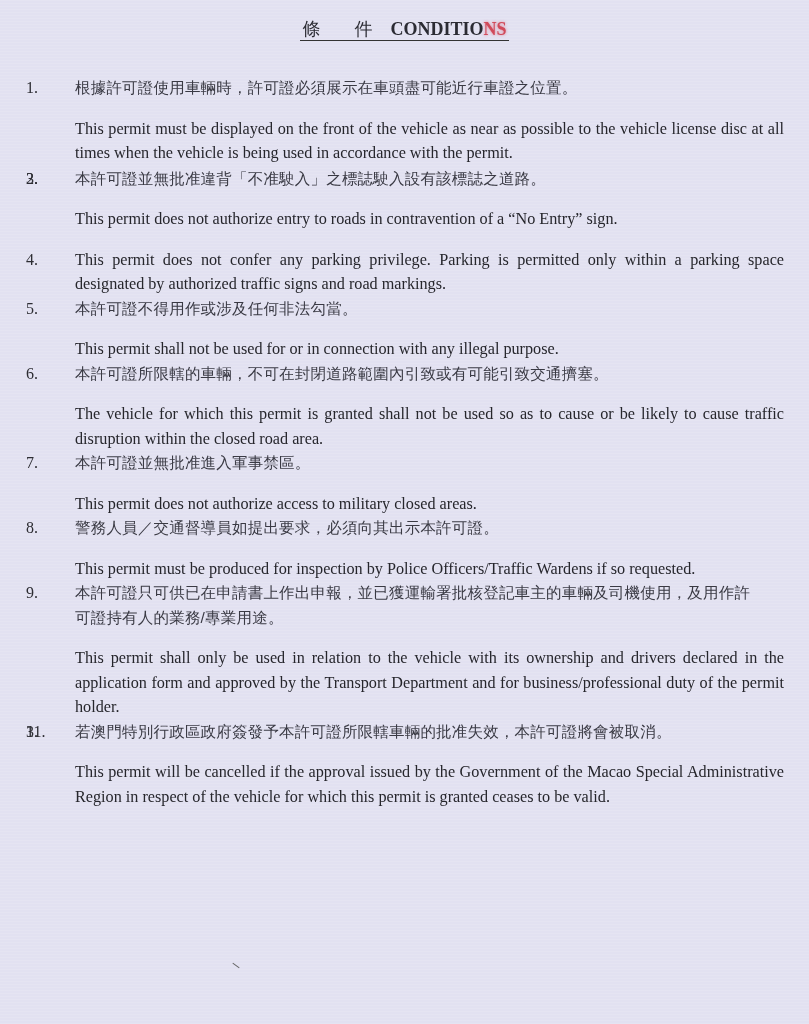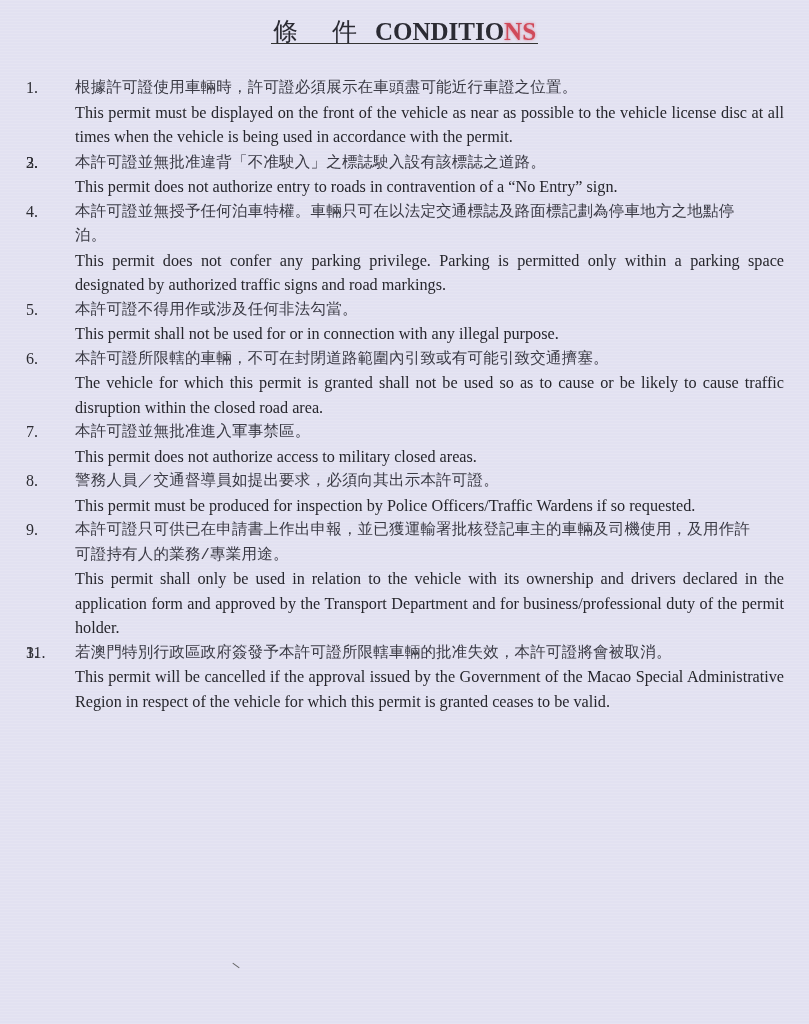--- a/index.html
+++ b/index.html
@@ -6,32 +6,32 @@
   body {
     width: 809px; height: 1024px; overflow: hidden;
     background: #e2e1f1;
     background-image: repeating-linear-gradient(0deg, rgba(255,255,255,0.10) 0 1px, transparent 1px 3px);
     font-family: "Liberation Serif", "DejaVu Serif", serif;
     color: #2a2a30;
     position: relative;
   }
   .title {
     position: absolute; top: 18px; left: 0; width: 809px; text-align: center;
-    font-size: 25px; font-weight: bold; color: #2b2b33;
+    font-size: 18px; font-weight: bold; color: #2b2b33;
   }
   .title .inner { display: inline-block; border-bottom: 1.5px solid #333; padding: 0 2px 0 2px; line-height: 22px; }
   .title .zh { font-weight: normal; letter-spacing: 0; }
   .title .gap { display: inline-block; width: 34px; }
   .title .gap2 { display: inline-block; width: 18px; }
   .title .mark { color: #d04a5a; text-shadow: 0 0 3px rgba(220,60,80,0.6); }
   .list { position: absolute; top: 76px; left: 0; width: 809px; }
   .item { position: relative; padding-left: 75px; padding-right: 25px; }
   .num { position: absolute; left: 26px; top: 0; font-size: 16px; line-height: 24.5px; color: #2d2d33; }
-  .zh-line { font-family: Liberation Mono, monospace; font-size: 15.5px; line-height: 24.5px; color: #3a3a44; letter-spacing: 0.2px; }
-  .en-line { font-size: 16.2px; line-height: 24.5px; text-align: justify; color: #26262c; }
+  .zh-line { font-family: Liberation Sans, sans-serif; font-size: 15.5px; line-height: 24.5px; color: #3a3a44; letter-spacing: 0.2px; }
+  .en-line { font-size: 16.2px; line-height: 24.5px; text-align: justify; color: #26262c; margin-top: 16px; }
   .end-mark { position: absolute; left: 232px; top: 965px; width: 8px; height: 1px; background: #666; transform: rotate(35deg); }
 </style>
 </head>
 <body>
 
 <div class="title">
   <span class="inner">
     <span class="zh">條</span><span class="gap"></span><span class="zh">件</span><span class="gap2"></span><span>CONDITIO</span><span class="mark">NS</span>
   </span>
 </div>
@@ -45,21 +45,20 @@
   <div class="item">
     <span class="num">2.</span>
   </div>
   <div class="item">
     <span class="num">3.</span>
     <div class="zh-line">本許可證並無批准違背「不准駛入」之標誌駛入設有該標誌之道路。</div>
     <div class="en-line">This permit does not authorize entry to roads in contravention of a “No Entry” sign.</div>
   </div>
   <div class="item">
     <span class="num">4.</span>
-    <div class="zh-line" style="padding-right:20px">本許可證並無授予任何泊車特權。車輛只可在以法定交通標誌及路面標記劃為停車地方之地點停泊。</div>
     <div class="en-line">This permit does not confer any parking privilege. Parking is permitted only within a parking space designated by authorized traffic signs and road markings.</div>
   </div>
   <div class="item">
     <span class="num">5.</span>
     <div class="zh-line">本許可證不得用作或涉及任何非法勾當。</div>
     <div class="en-line">This permit shall not be used for or in connection with any illegal purpose.</div>
   </div>
   <div class="item">
     <span class="num">6.</span>
     <div class="zh-line">本許可證所限轄的車輛，不可在封閉道路範圍內引致或有可能引致交通擠塞。</div>

